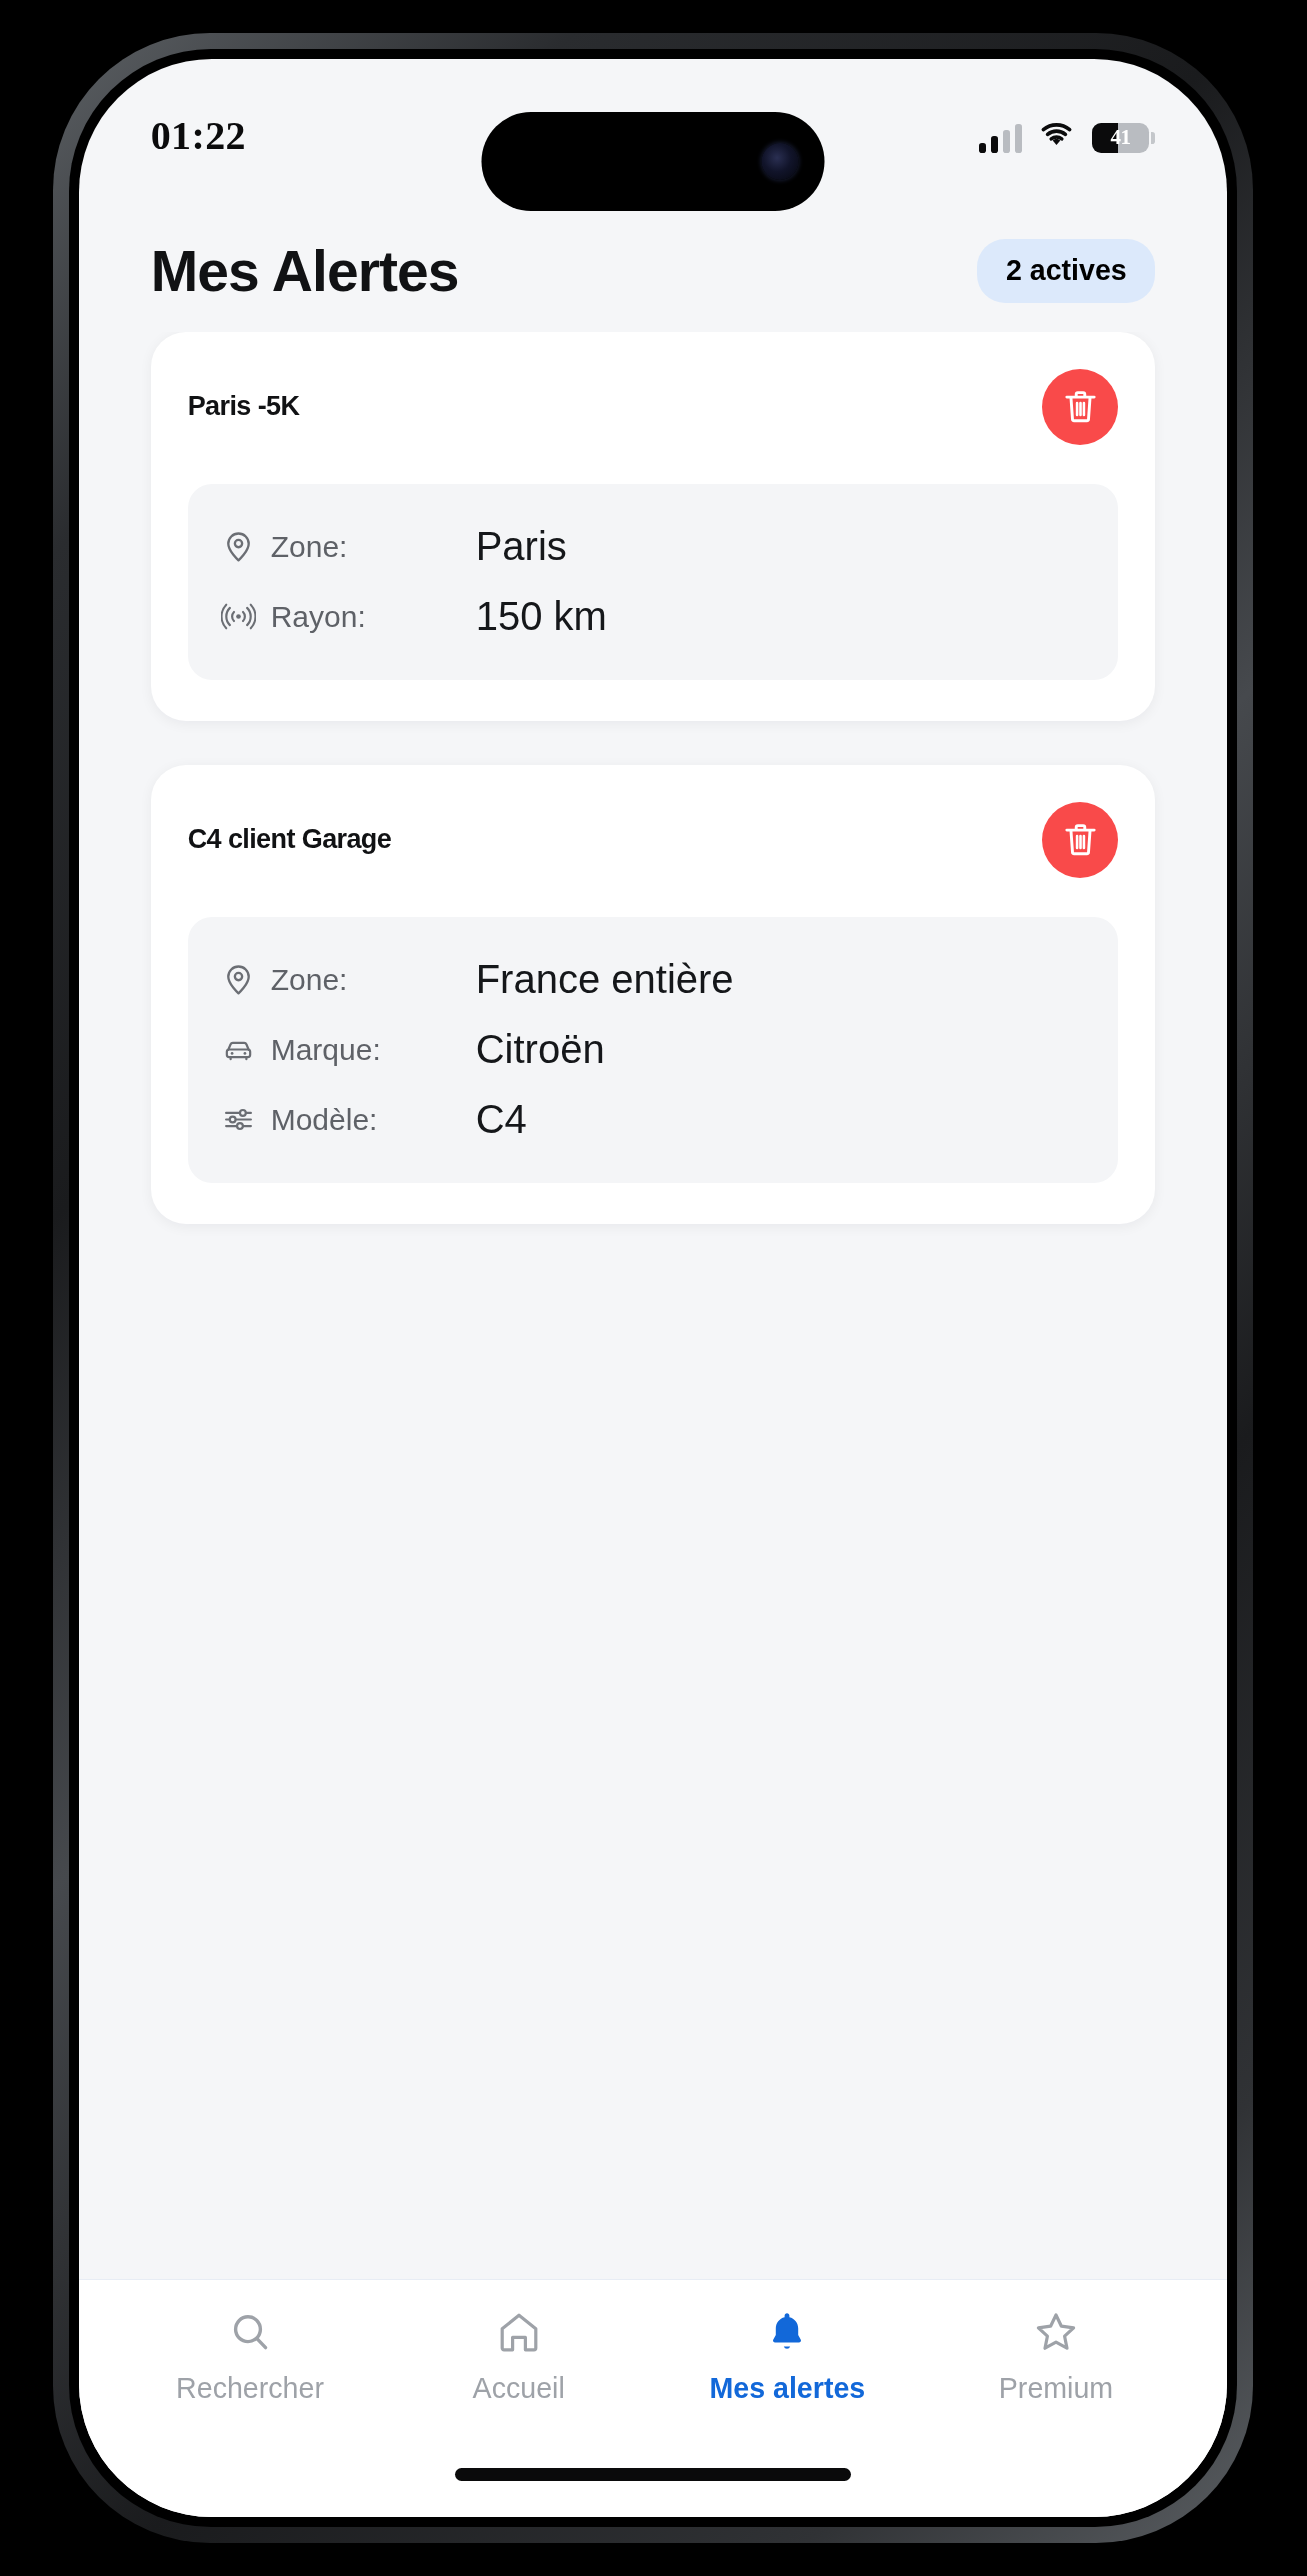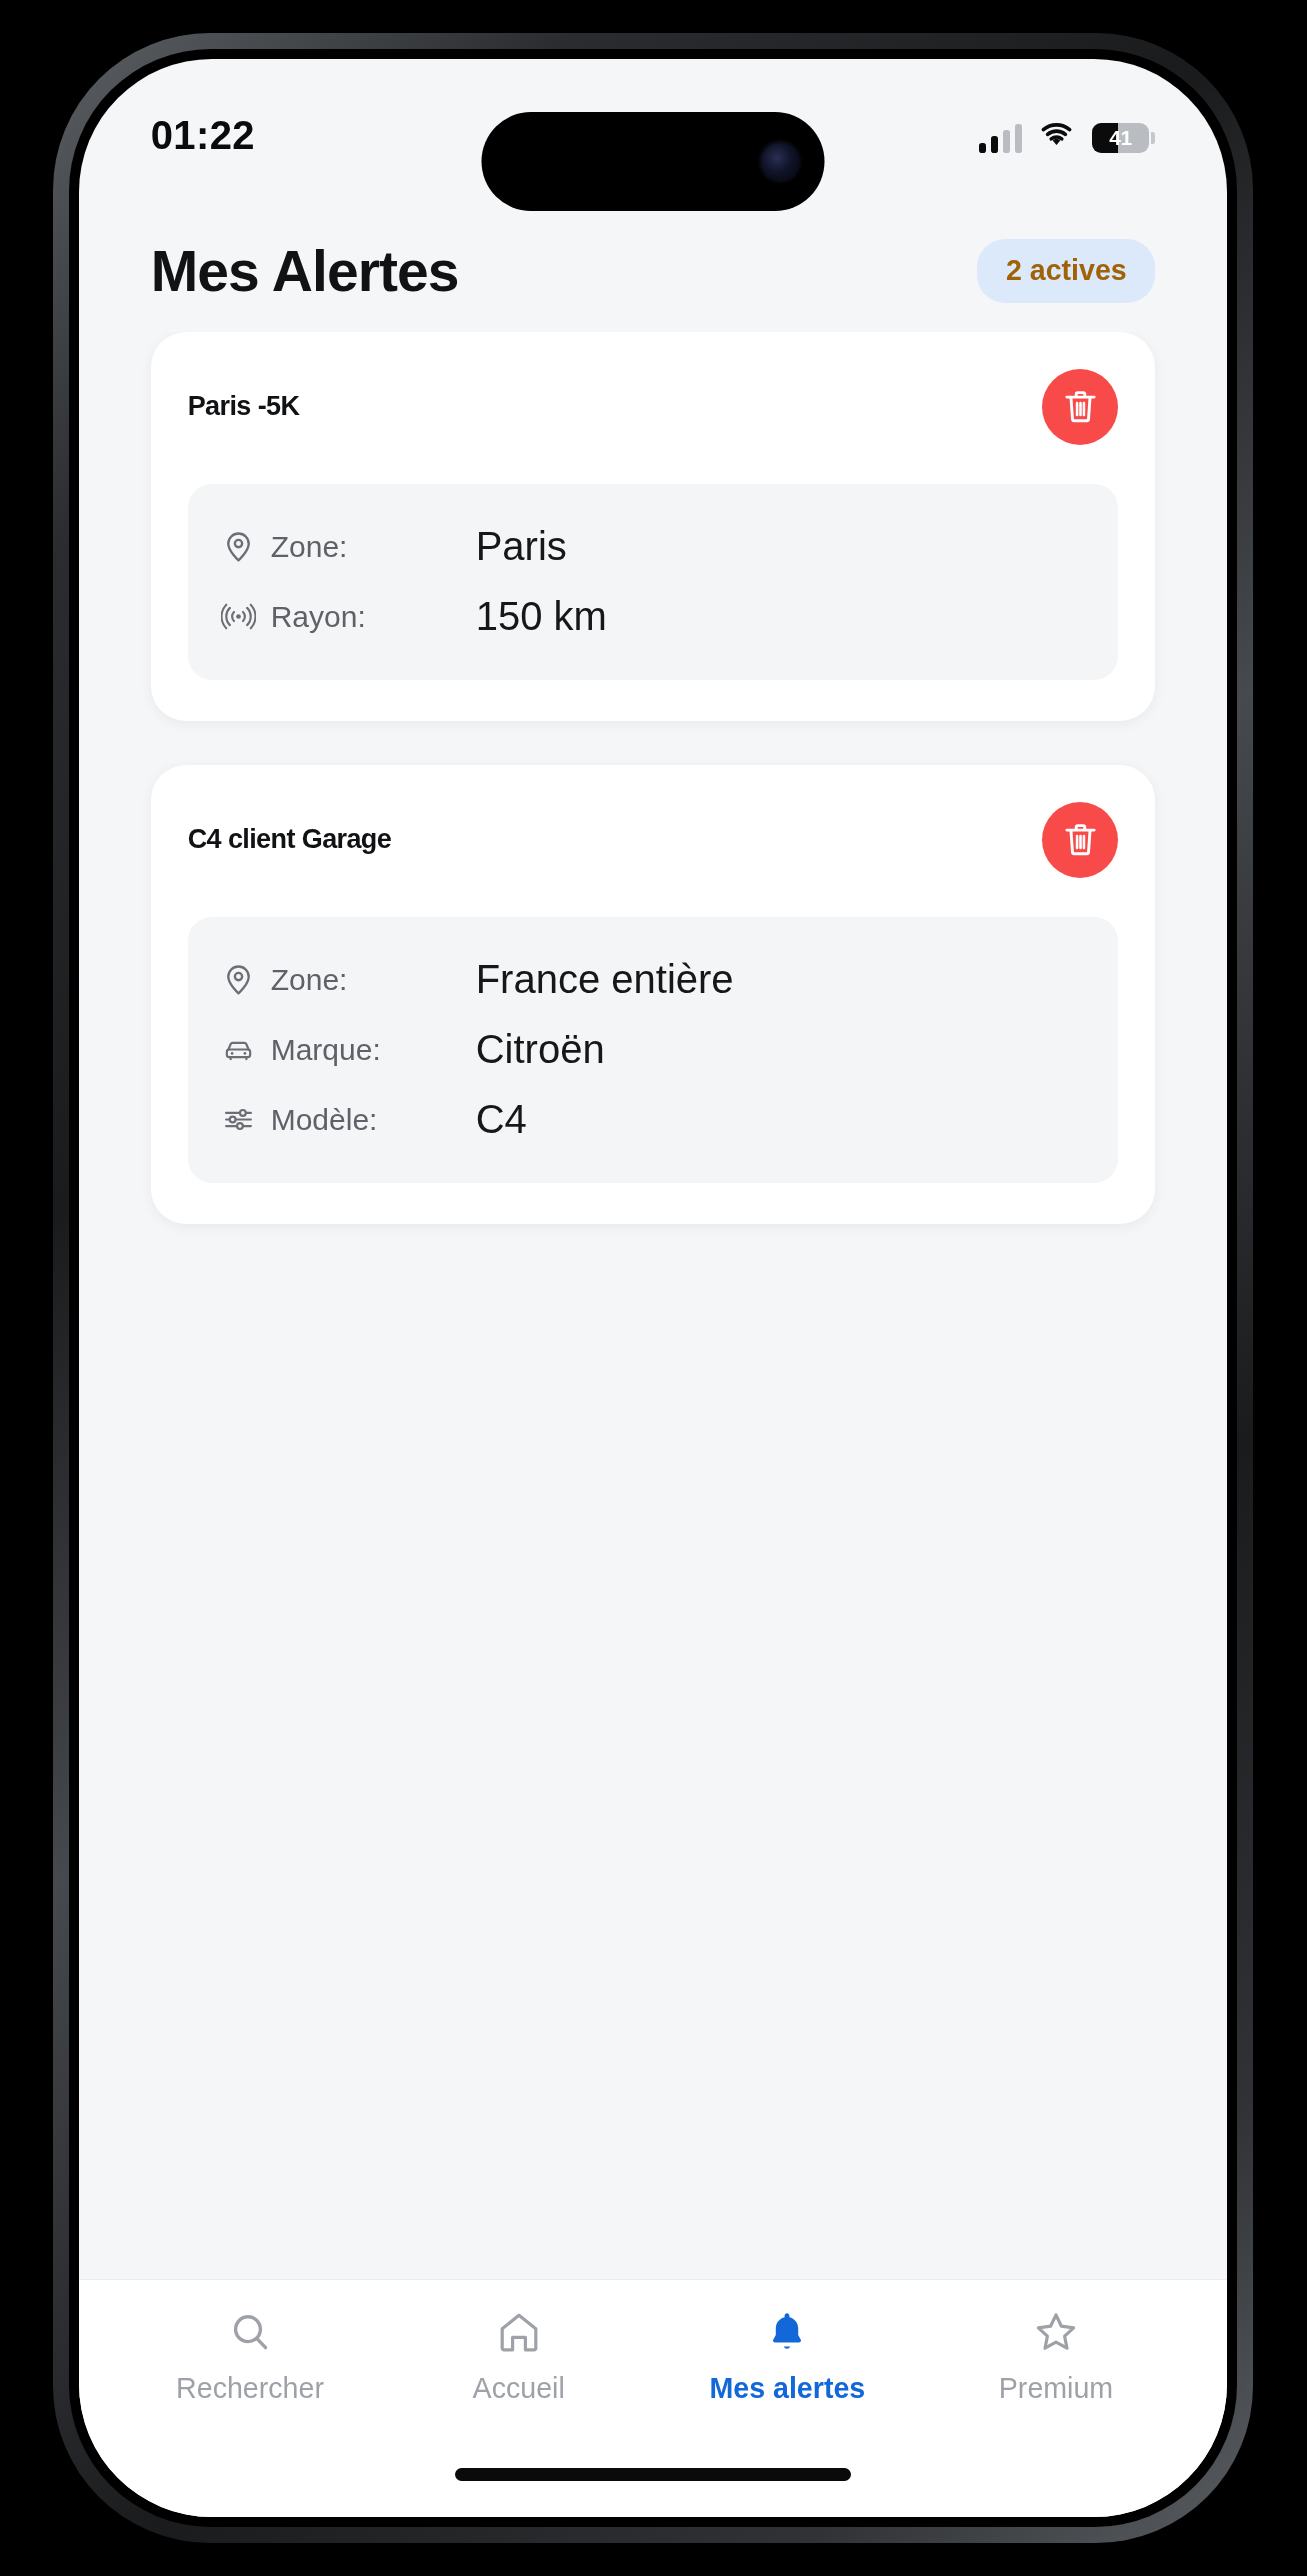--- a/index.html
+++ b/index.html
@@ -39,20 +39,21 @@
   .btn-volup  { left:44px; top:728px; width:10px; height:136px; border-radius:4.6px 1.8px 1.8px 4.6px; }
   .btn-voldn  { left:44px; top:901px; width:10px; height:136px; border-radius:4.6px 1.8px 1.8px 4.6px; }
   .btn-power  { right:44px; top:811px; width:10px; height:214px; border-radius:1.8px 4.6px 4.6px 1.8px;
                 background:linear-gradient(270deg,#16171a,#4a4d51 35%,#6a6e73 60%,#232528); }
 
   
   .statusbar {
     position:relative; height:138px; flex:none;
     display:flex; align-items:center;
     padding:0 72px;
+    font-family:Liberation Serif, serif;
   }
   .status-time {
     font-size:40px; font-weight:600; color:#0b0b0c;
     letter-spacing:0.4px; margin-top:14.7px;
   }
   .status-right {
     margin-left:auto; margin-top:14.7px;
     display:flex; align-items:flex-end; gap:17.5px;
   }
   .bars { display:flex; align-items:flex-end; gap:4.6px; height:28px; }
@@ -82,21 +83,21 @@
     box-shadow:0 0 4.6px 0.9px rgba(40,50,90,.55);
   }
 
   
   .header {
     flex:none; padding:41px 72px 28px 72px;
     display:flex; align-items:center; justify-content:space-between;
   }
   .page-title { font-size:57px; font-weight:700; color:#111214; letter-spacing:-0.9px; }
   .badge {
-    background:#dce9fb; color:#a16207;
+    background:#dce9fb; color:#000000;
     font-size:28.6px; font-weight:700;
     padding:15.7px 28.6px; border-radius:28px; white-space:nowrap;
   }
 
   
   .content { flex:1; padding:0 72px; overflow:hidden; }
 
   .card {
     background:#fff; border-radius:35px;
     padding:37px 37px 41px 37px;

